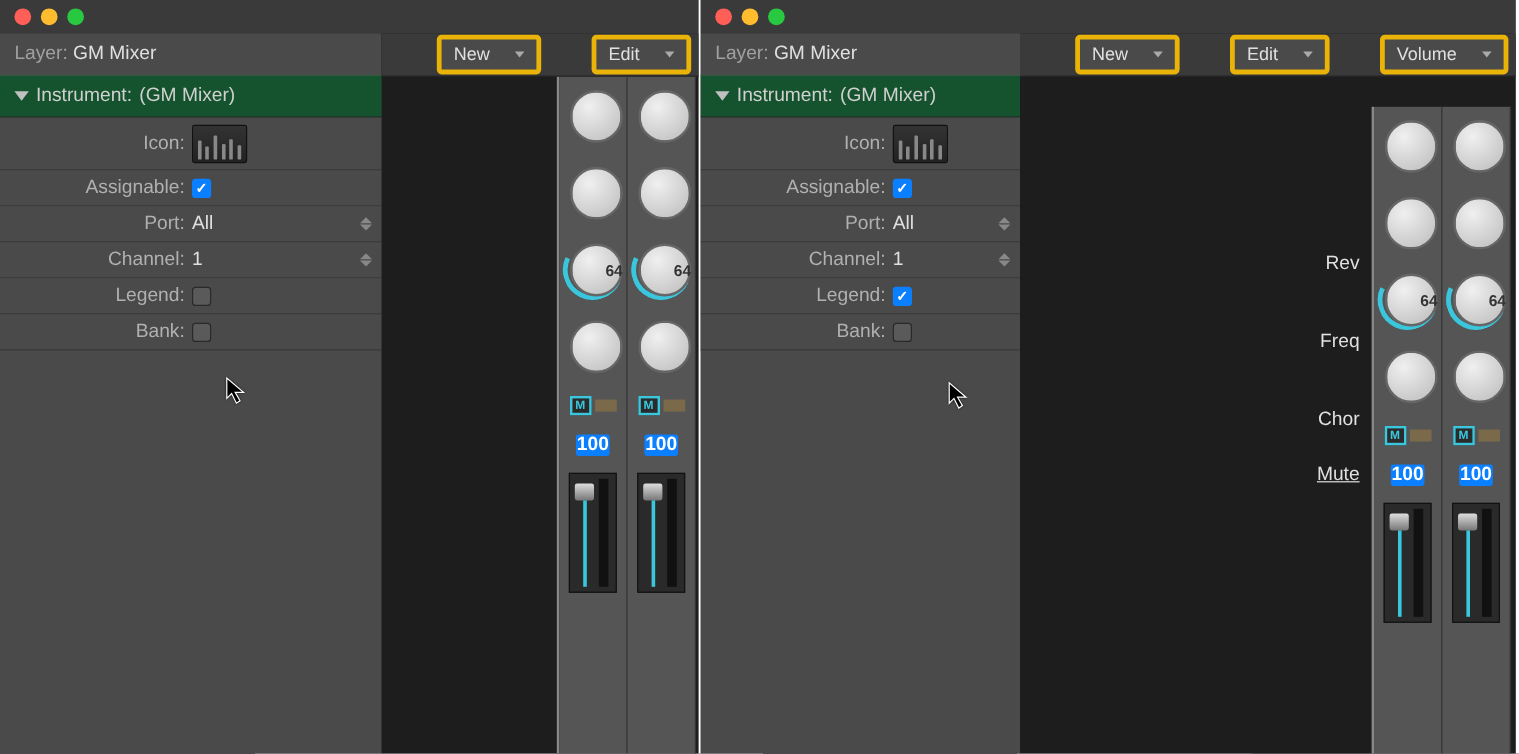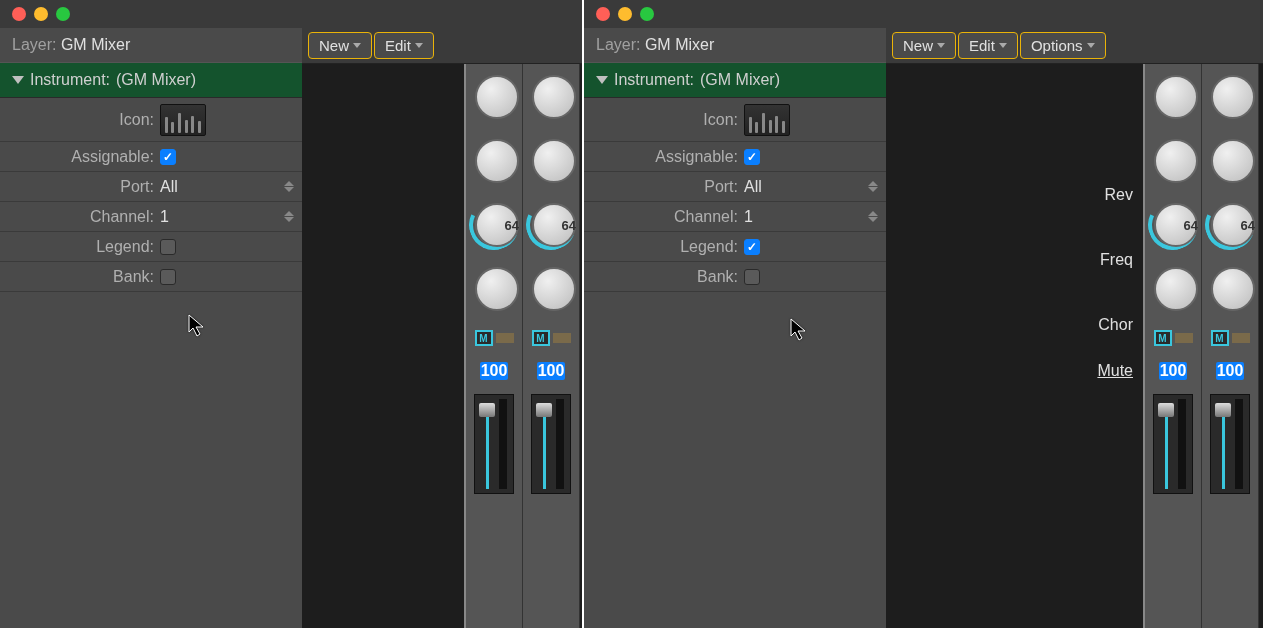--- a/index.html
+++ b/index.html
@@ -6,21 +6,21 @@
   body { background: #fff; width: 1266px; height: 628px; display: flex; overflow: hidden; }
   .window { height: 100%; background: #3a3a3a; border-right: 2px solid #fff; position: relative; display: flex; flex-direction: column; }
   .w1 { width: 584px; }
   .w2 { width: 681px; }
   .titlebar { height: 28px; background: #3a3a3a; display: flex; align-items: center; padding-left: 12px; gap: 8px; }
   .tl-btn { width: 14px; height: 14px; border-radius: 50%; }
   .tl-close { background: #ff5f57; }
   .tl-min { background: #febc2e; }
   .tl-max { background: #28c840; }
   .body { flex: 1; display: flex; }
-  .sidebar { width: 302px; background: #4a4a4a; display: flex; flex-direction: column; color: #d0d0d0; font-size: 16px; }
+  .sidebar { width: 415px; background: #4a4a4a; display: flex; flex-direction: column; color: #d0d0d0; font-size: 16px; }
   .layer-row { padding: 8px 12px; }
   .layer-label { color: #a0a0a0; }
   .layer-val { color: #e0e0e0; }
   .section-header { padding: 8px 12px; background: #14532d; display: flex; align-items: center; gap: 6px; border-top: 1px solid #555; border-bottom: 1px solid #2a2a2a; }
   .disclosure { width: 0; height: 0; border-left: 6px solid transparent; border-right: 6px solid transparent; border-top: 8px solid #c0c0c0; display: inline-block; }
   .prop-row { display: flex; align-items: center; height: 30px; border-bottom: 1px solid #3a3a3a; background: #4a4a4a; }
   .prop-label { width: 160px; text-align: right; padding-right: 6px; color: #b0b0b0; }
   .prop-val { flex: 1; color: #e0e0e0; display: flex; align-items: center; position: relative; }
   .checkbox { width: 16px; height: 16px; border-radius: 3px; background: #5a5a5a; border: 1px solid #2a2a2a; display: inline-flex; align-items: center; justify-content: center; }
   .checkbox.checked { background: #0a7fff; border-color: #0a7fff; }
@@ -29,25 +29,25 @@
   .stepper span { width: 0; height: 0; border-left: 5px solid transparent; border-right: 5px solid transparent; }
   .stepper .up { border-bottom: 5px solid #888; }
   .stepper .dn { border-top: 5px solid #888; }
   .icon-thumb { width: 46px; height: 32px; background: linear-gradient(#333, #222); border: 1px solid #111; border-radius: 2px; display: flex; align-items: flex-end; justify-content: space-around; padding: 2px; }
   .icon-thumb i { width: 3px; background: #888; border-radius: 1px; }
   .icon-thumb i:nth-child(1){height:60%}.icon-thumb i:nth-child(2){height:40%}.icon-thumb i:nth-child(3){height:75%}.icon-thumb i:nth-child(4){height:50%}.icon-thumb i:nth-child(5){height:65%}.icon-thumb i:nth-child(6){height:45%}
   .prop-row.tall { height: 44px; justify-content: center; }
 
   .main { flex: 1; background: #1d1d1d; position: relative; }
   .toolbar { height: 36px; background: #3a3a3a; border-bottom: 1px solid #222; display: flex; align-items: center; gap: 2px; padding: 0 6px; }
-  .tb-btn { background: #4a4a4a; color: #e0e0e0; padding: 4px 10px; border-radius: 4px; font-size: 15px; display: flex; align-items: center; gap: 4px; border: 1px solid #eab308; }
+  .tb-btn { background: #4a4a4a; color: #e0e0e0; padding: 4px 10px; border-radius: 4px; font-size: 15px; display: flex; align-items: center; gap: 21px; border: 4px solid #eab308; margin-left: 40px; }
   .tb-btn .chev { width: 0; height: 0; border-left: 4px solid transparent; border-right: 4px solid transparent; border-top: 5px solid #aaa; }
 
   .mixer-viewport { position: absolute; right: 0; top: 36px; bottom: 0; width: 118px; display: flex; }
-  .w2 .mixer-viewport { width: 220px; }
+  .w2 .mixer-viewport { width: 220px; margin-top: 25px; }
   .legend-col { width: 100px; display: flex; flex-direction: column; color: #e0e0e0; font-size: 16px; padding-top: 98px; background:#1d1d1d; }
   .legend-item { height: 65px; display:flex; align-items:center; justify-content:flex-end; padding-right:10px; }
   .legend-item.mute { height: 28px; text-decoration: underline; }
   .legend-item.vol { height: 40px; align-items:flex-start; padding-top:4px; }
 
   .channels { display: flex; border-left: 2px solid #888; }
   .channel { width: 57px; background: #555; border-right: 1px solid #333; display: flex; flex-direction: column; align-items: center; padding: 8px 0 0 0; gap: 14px; }
 
   .knob { width: 44px; height: 44px; border-radius: 50%; background: radial-gradient(circle at 35% 30%, #f0f0f0, #bbb); border: 2px solid #666; position: relative; }
   .knob-ring { width: 50px; height: 50px; border-radius:50%; position:relative; display:flex; align-items:center; justify-content:flex-end;}
@@ -287,21 +287,21 @@
       <div class="toolbar">
         <div class="tb-btn">
             <span>New</span>
             <span class="chev"></span>
           </div>
         <div class="tb-btn">
             <span>Edit</span>
             <span class="chev"></span>
           </div>
         <div class="tb-btn">
-            <span>Options</span>
+            <span>Volume</span>
             <span class="chev"></span>
           </div>
       </div>
       <div class="mixer-viewport">
         <div class="legend-col">
           <div class="legend-item">Rev</div>
           <div class="legend-item">Freq</div>
           <div class="legend-item">Chor</div>
           <div class="legend-item mute">Mute</div>
         </div>

